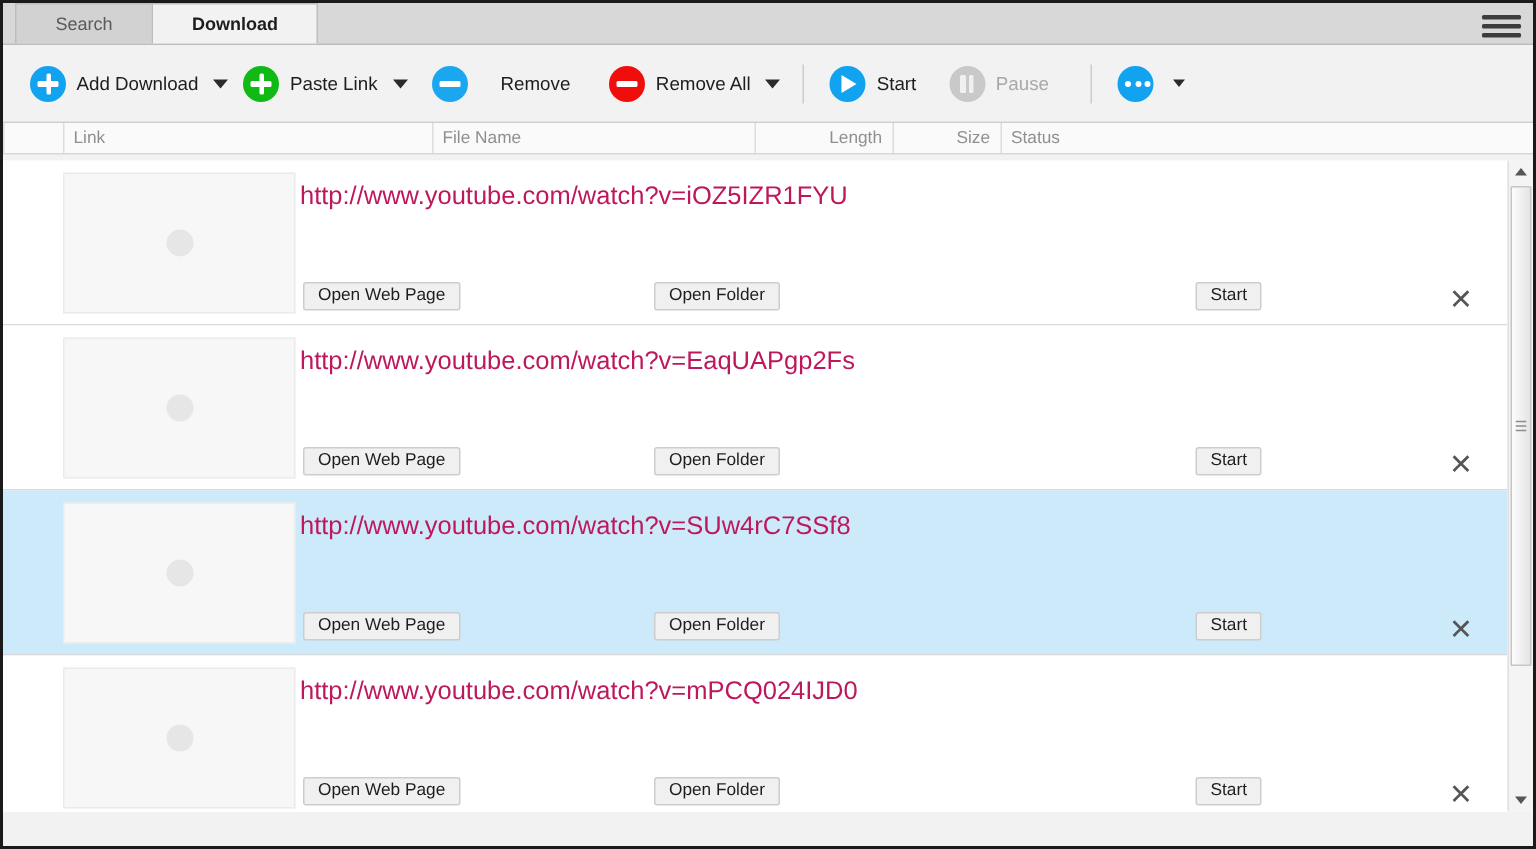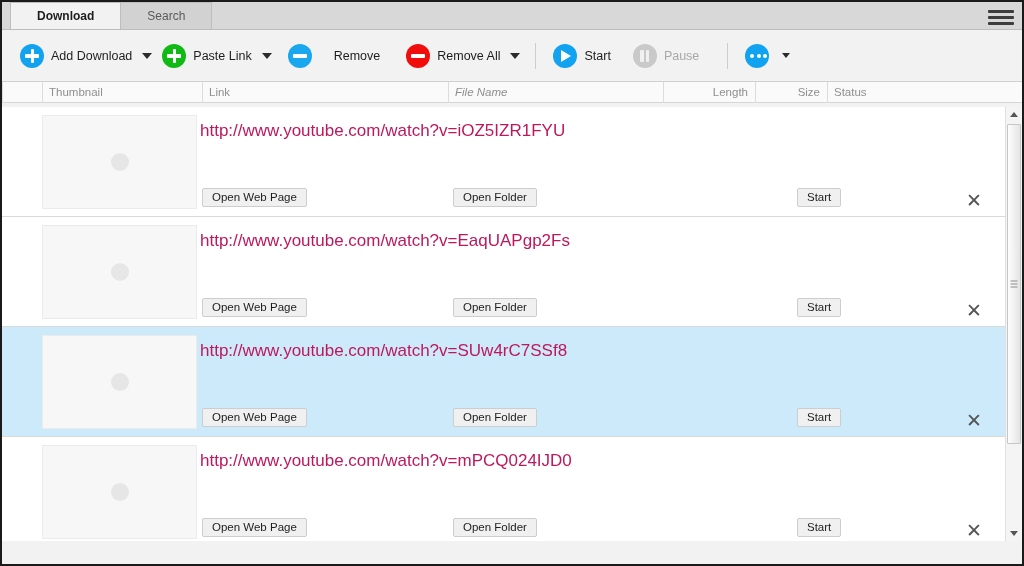--- a/index.html
+++ b/index.html
@@ -224,21 +224,21 @@
     padding: 0 9px;
     font-size: 11.5px;
     color: #1d1d1d;
     background: #f0f0f0;
     border: 1px solid #cdcdcd;
     border-radius: 2px;
     cursor: pointer;
     white-space: nowrap;
   }
   .btn-web    { left: 200px; }
-  .btn-folder { left: 451px; }
+  .btn-folder { left: 434px; }
   .btn-start  { left: 795px; }
   .closex {
     position: absolute;
     right: 20px; bottom: 4px;
     width: 22px; height: 22px;
     cursor: pointer;
     color: #555;
     font-size: 19px;
     line-height: 22px;
     text-align: center;
@@ -312,25 +312,25 @@
     overflow: hidden;
     white-space: nowrap;
   }
 </style>
 </head>
 <body>
 
 <div id="app">
 
   <div class="tabstrip">
+    <div class="tab">
+      <span>Search</span>
+    </div>
     <div class="tab active">
       <span>Download</span>
-    </div>
-    <div class="tab">
-      <span>Search</span>
     </div>
     <div class="hamburger">
       <span></span>
       <span></span>
       <span></span>
     </div>
   </div>
 
   <div class="toolbar">
 
@@ -393,23 +393,22 @@
             <i></i>
             <i></i>
           </span>
       </span>
       <span class="caret-sm"></span>
     </div>
   </div>
 
   <div class="colhead">
     <div class="ch first" style="width:40px;"></div>
-    <div class="ch" style="width:160px;">Thumbnail</div>
     <div class="ch" style="width:246px;">Link</div>
-    <div class="ch" style="width:215px;font-style:italic;">File Name</div>
+    <div class="ch" style="width:215px;">File Name</div>
     <div class="ch num" style="width:92px;">Length</div>
     <div class="ch num" style="width:72px;">Size</div>
     <div class="ch" style="width:180px;">Status</div>
   </div>
 
   <div class="listwrap">
     <div class="listinner">
 
       <div class="row">
         <div class="thumb">

